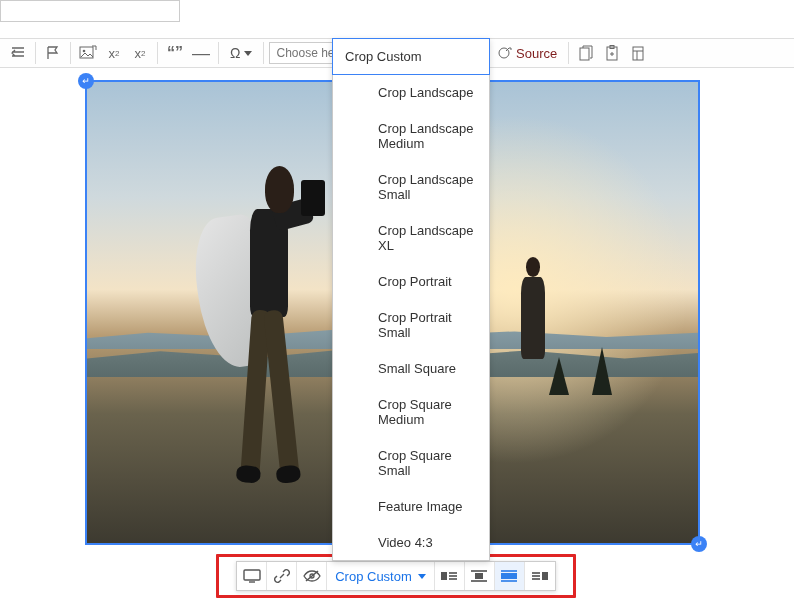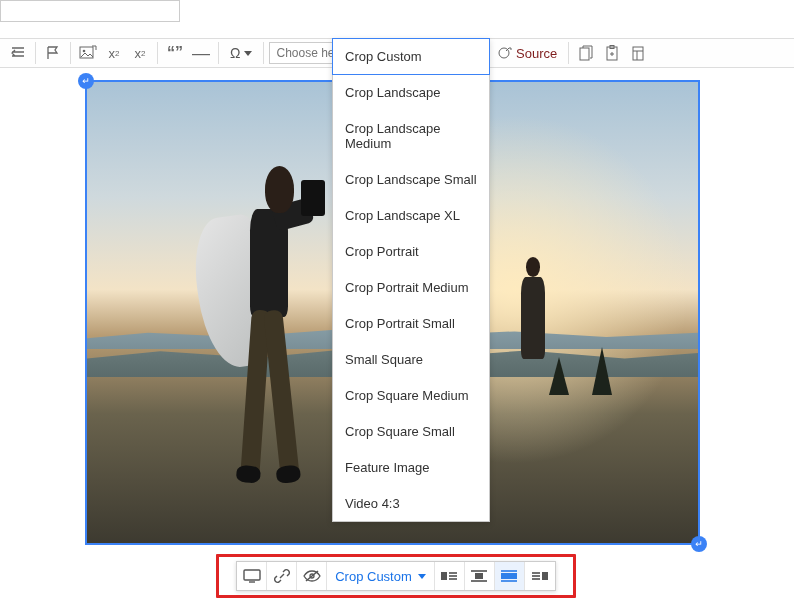--- a/index.html
+++ b/index.html
@@ -153,20 +153,21 @@
     border:1px solid #c9c9c9;
     box-shadow:0 2px 6px rgba(0,0,0,0.15);
     z-index:50;
   }
   .dd-item {
     padding:10px 12px;
     font-size:13px;
     color:#333;
     cursor:pointer;
     border-top:1px solid transparent;
+    margin-left:33px;
   }
   .dd-item.selected {
     border:1px solid #3B82F6;
     margin:-1px;
     position:relative; z-index:1;
   }
 
   
   .img-toolbar-wrap {
     position:absolute;
@@ -308,21 +309,20 @@
   <div class="handle br">↵</div>
 </div>
 
 <div class="dropdown" id="dropdown">
     <div class="dd-item selected">Crop Custom</div>
     <div class="dd-item">Crop Landscape</div>
     <div class="dd-item">Crop Landscape Medium</div>
     <div class="dd-item">Crop Landscape Small</div>
     <div class="dd-item">Crop Landscape XL</div>
     <div class="dd-item">Crop Portrait</div>
-    <div class="dd-item">Crop Portrait Medium</div>
     <div class="dd-item">Crop Portrait Small</div>
     <div class="dd-item">Small Square</div>
     <div class="dd-item">Crop Square Medium</div>
     <div class="dd-item">Crop Square Small</div>
     <div class="dd-item">Feature Image</div>
     <div class="dd-item">Video 4:3</div>
   </div>
 
 <div class="img-toolbar-wrap">
   <div class="img-toolbar">

